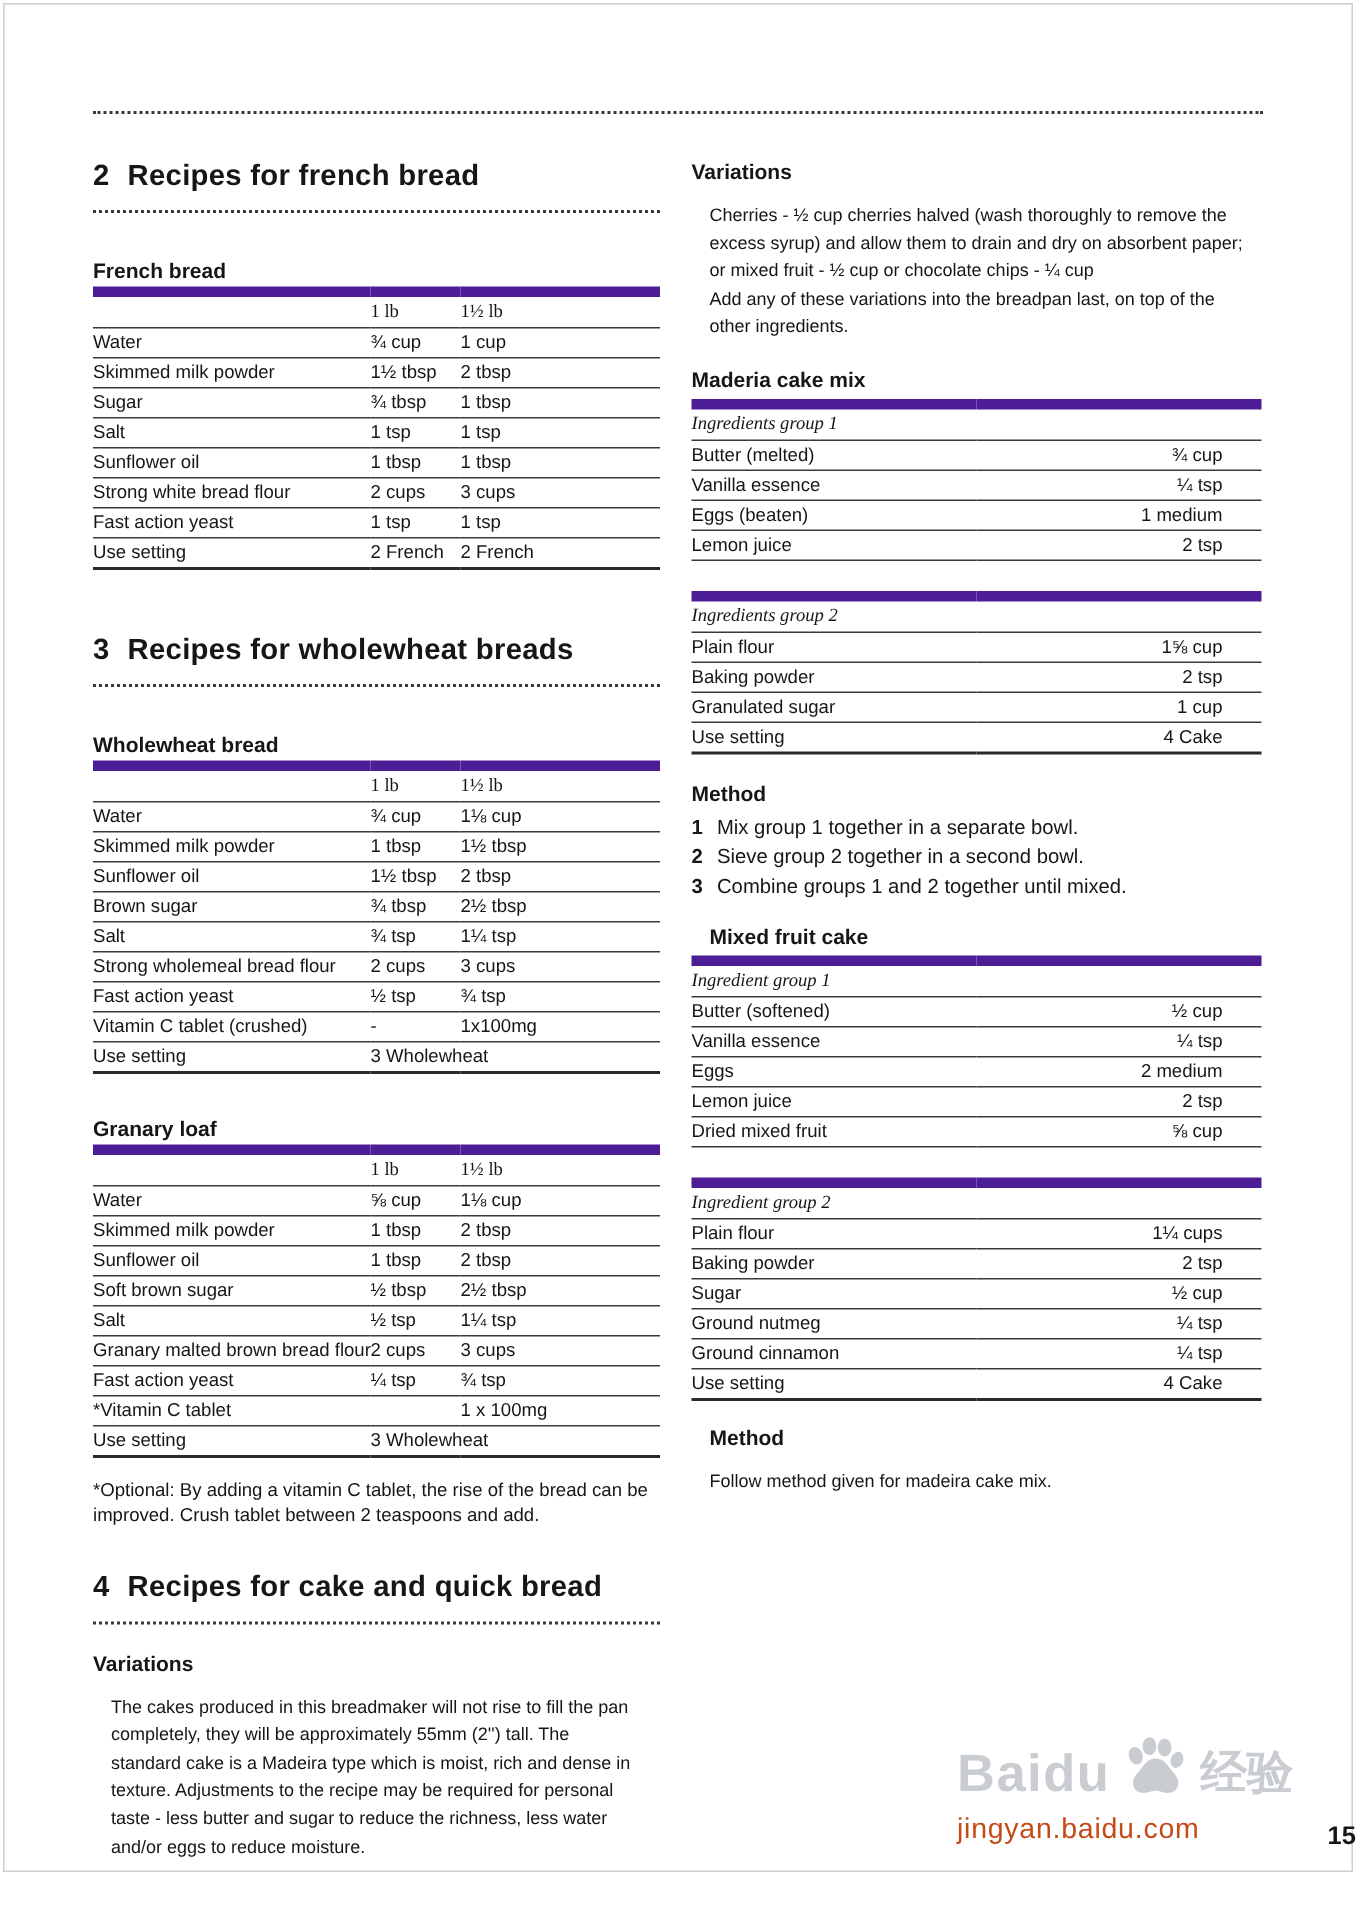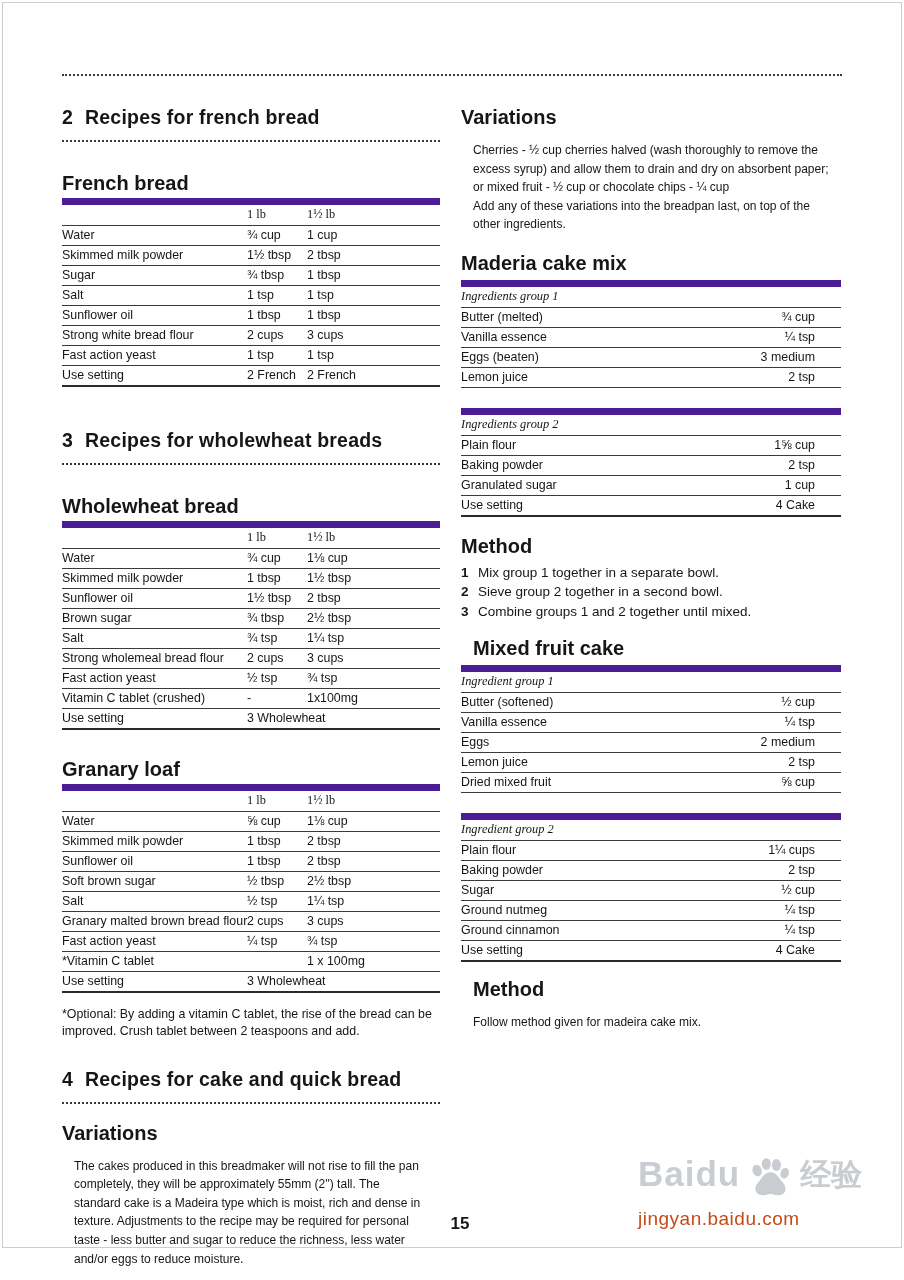--- a/index.html
+++ b/index.html
@@ -23,21 +23,21 @@
 
   .sec-heading {
     font-size:19.5px; font-weight:bold; letter-spacing:0.2px;
     padding-bottom:11px; border-bottom:2px dotted #3a3a3a;
     display:flex; gap:12px; align-items:baseline;
   }
   .mt-first { margin-top:6px; }
   .mt-h3 { margin-top:42px; }
   .mt-h4 { margin-top:28px; }
 
-  .subhead { font-size:20px; font-weight:bold; }
+  .subhead { font-size:14px; font-weight:bold; }
   .french-title, .wholewheat-title { margin:30px 0 3px; }
   .granary-title { margin:28px 0 3px; }
   .important-title { margin:18px 0 4px; }
   .variations-title { margin:6px 0 3px; }
   .maderia-title, .method1-title { margin:18px 0 5px; }
   .mixedfruit-title, .method2-title { margin:16px 0 5px;padding-left:12px; }
 
   table.rt { width:100%; border-collapse:collapse; table-layout:fixed; }
   table.rt td {
     font-size:12.4px; border-bottom:1px solid #3a3a3a;
@@ -50,29 +50,29 @@
   .grp2 { margin-top:20px; }
 
   .body-text { font-size:12px; line-height:18.6px; margin:12px; }
   .body-text p { margin:0; }
   .footnote { font-size:12.4px; line-height:16.8px; margin:13px 0 0; }
 
   .step { font-size:13.5px; line-height:19.5px; }
   .step-num { font-weight:bold; display:inline-block; width:17px; }
 
   .page-number {
-    position:absolute; left:16px; right:0; top:1214px; text-align:center;
+    position:absolute; left:16px; right:0; top:1214px; text-align:right;
     font-size:17px; font-weight:bold;
   }
 
   .watermark {
     position:absolute; left:638px; top:1154px; width:240px;
     color:#c7cbcf; opacity:0.95; user-select:none;
   }
-  .wm-row { display:flex; align-items:flex-start; gap:8px; }
+  .wm-row { display:flex; align-items:flex-end; gap:8px; }
   .wm-brand { font-size:35px; font-weight:bold; letter-spacing:1px; }
   .wm-cn { font-size:31px; font-weight:bold; }
   .wm-url { font-size:19px; color:#c2410c; margin-top:6px; letter-spacing:0.5px; }
 </style>
 </head>
 <body>
 
 <div class="page-frame"></div>
 <div class="top-rule"></div>
 
@@ -301,21 +301,21 @@
         <tr>
           <td>Butter (melted)</td>
           <td>¾ cup</td>
         </tr>
         <tr>
           <td>Vanilla essence</td>
           <td>¼ tsp</td>
         </tr>
         <tr>
           <td>Eggs (beaten)</td>
-          <td>3 medium</td>
+          <td>1 medium</td>
         </tr>
         <tr>
           <td>Lemon juice</td>
           <td>2 tsp</td>
         </tr>
       </tbody>
   </table>
   <table class="rt t2 final grp2">
     <thead>
       <tr>

